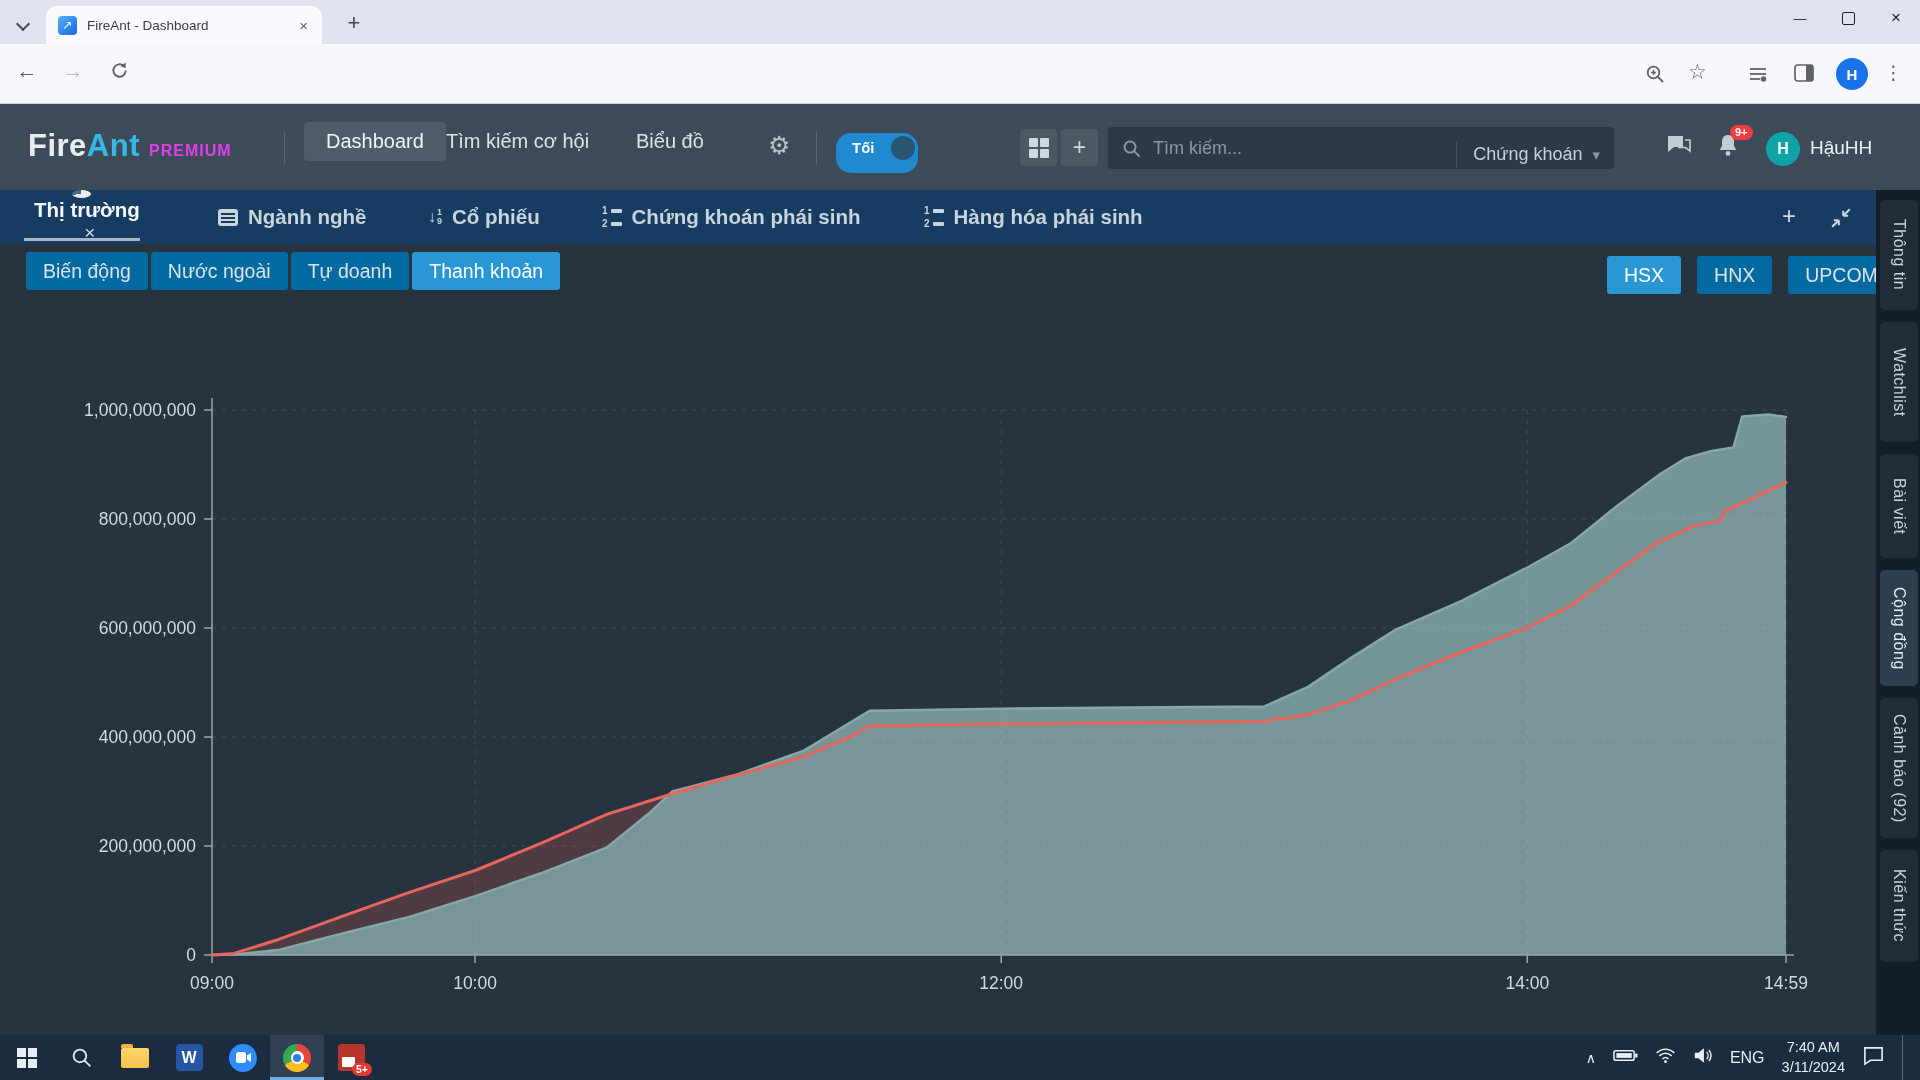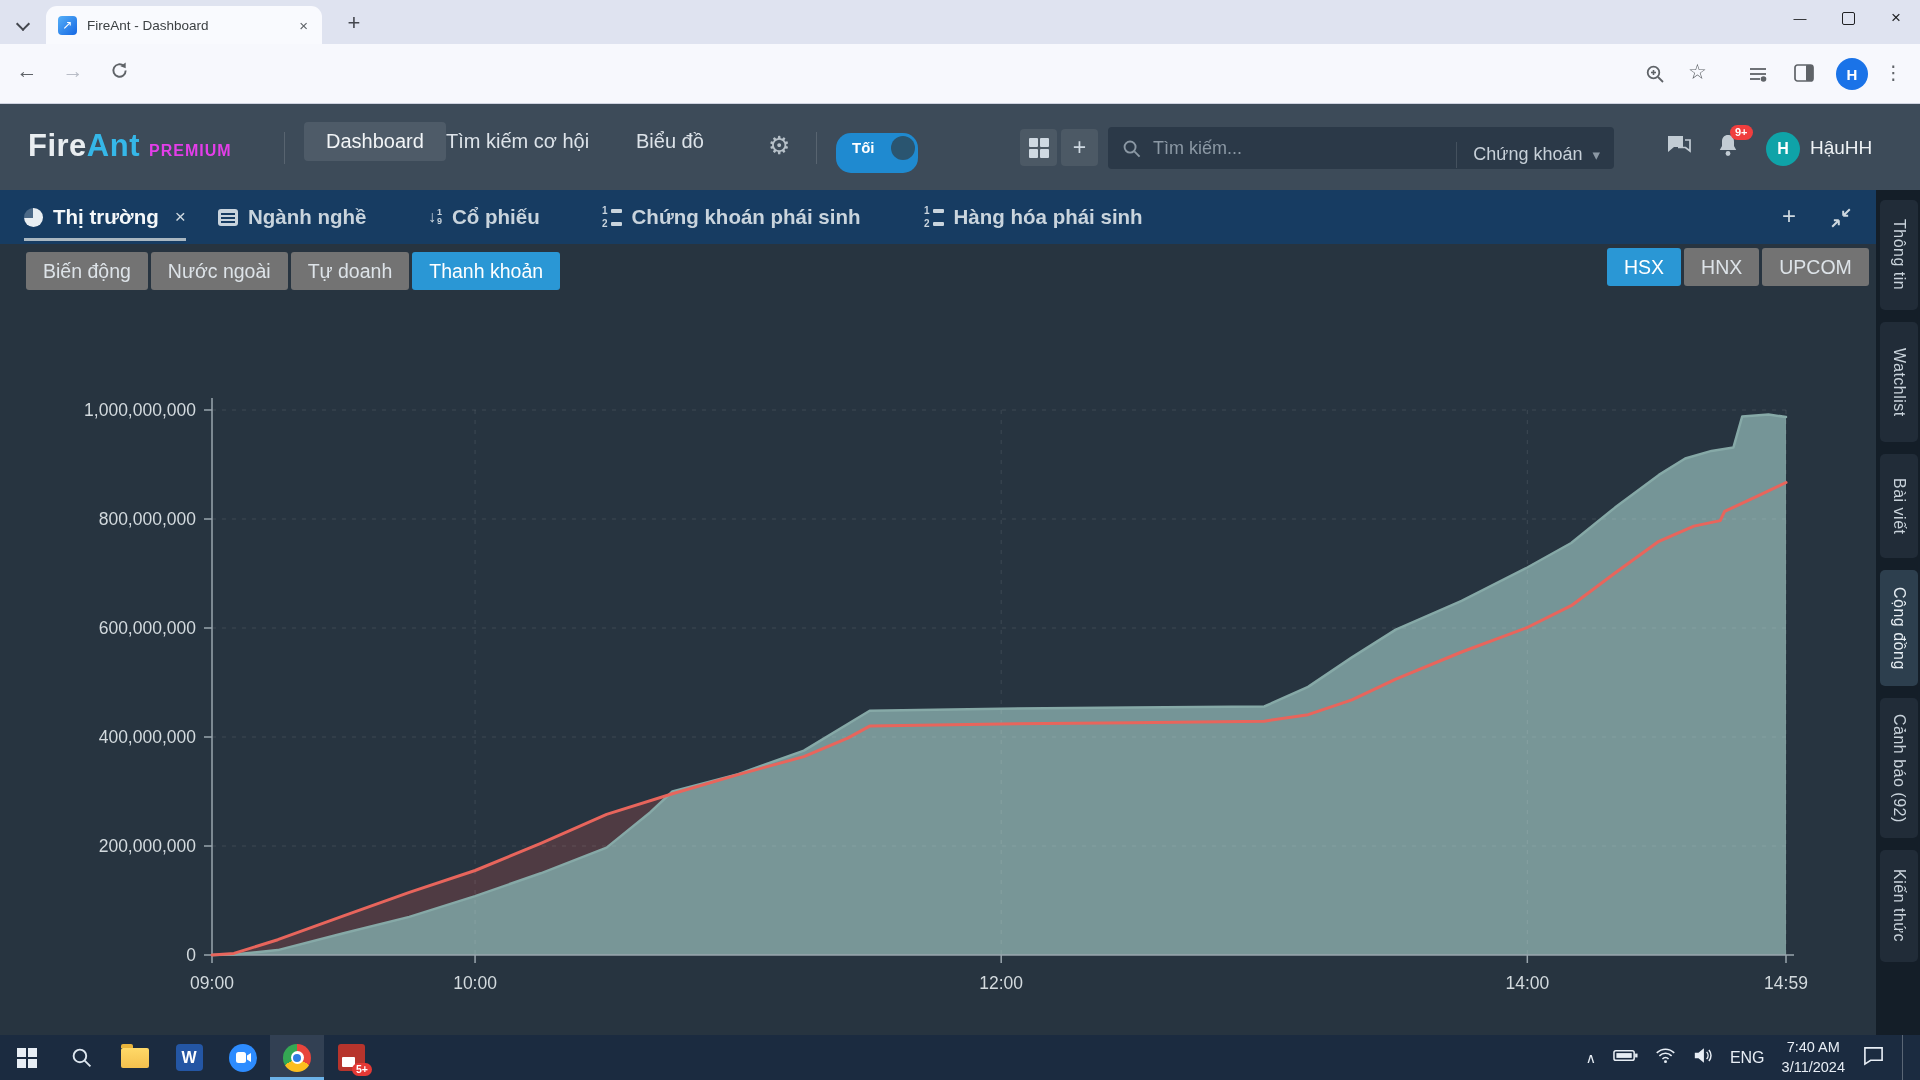--- a/index.html
+++ b/index.html
@@ -70,24 +70,24 @@
   .list-ic{width:20px;height:17px;border-radius:3px;background:#c9d4dd;position:relative;}
   .list-ic::before{content:"";position:absolute;left:3px;right:3px;top:4px;height:2px;background:#173c62;box-shadow:0 4px 0 #173c62, 0 8px 0 #173c62;}
   .sort-ic{display:flex;align-items:center;font-weight:bold;}
   .sort-ic .arr{font-size:16px;} .sort-ic .nums{display:flex;flex-direction:column;font-size:9px;line-height:9px;margin-left:1px;}
   .numlist-ic{display:flex;flex-direction:column;gap:3px;}
   .numlist-ic .row{display:flex;align-items:center;gap:3px;font-size:10px;line-height:10px;font-weight:bold;}
   .numlist-ic .bar{width:11px;height:4px;background:#c9d4dd;border-radius:1px;}
   .row-ic{position:absolute;top:14px;color:#cfd9e0;font-size:24px;line-height:24px;}
   
   .filters{position:absolute;top:252px;left:26px;display:flex;gap:3px;}
-  .fbtn{height:38px;display:flex;align-items:center;padding:0 17px;background:#737373;color:#dde3e8;
+  .fbtn{height:38px;display:flex;align-items:center;padding:0 17px;background:#0369a1;color:#dde3e8;
         font-size:19.5px;border-radius:3px;}
   .fbtn.active{background:#2a97d5;color:#fff;}
-  .exchanges{position:absolute;top:248px;left:1607px;display:flex;gap:3px;}
+  .exchanges{position:absolute;top:256px;left:1607px;display:flex;gap:16px;}
   
   .legend{position:absolute;top:332px;left:0;width:1876px;display:flex;justify-content:center;gap:44px;}
   .legend-item{display:flex;align-items:center;gap:10px;}
   .legend-marker{position:relative;width:36px;height:14px;}
   .legend-line{position:absolute;left:0;right:0;top:5.5px;height:3px;border-radius:2px;}
   .legend-dot{position:absolute;left:11px;top:0;width:14px;height:14px;border-radius:50%;}
   .legend-label{font-size:17.5px;color:#dfe5ea;}
   
   #main-chart{position:absolute;top:380px;left:0;}
   
@@ -227,21 +227,21 @@
           <path d="M12 2c-3.6 0-6 2.6-6 6.5V13l-2.2 4h16.4L18 13V8.5C18 4.6 15.6 2 12 2z" fill="currentColor"></path>
           <circle cx="12" cy="20.5" r="2.4" fill="currentColor"></circle>
         </svg>
       <span class="badge" style="left:14px;top:-8px;">9+</span>
     </div>
     <div class="fa-avatar">H</div>
     <div class="fa-user">HậuHH</div>
   </div>
 
   <div class="wtab-row">
-    <div class="wtab active" style="left:24px;">
+    <div class="wtab active" style="left:24px;flex-direction:column;">
       <span class="pie-ic"></span>
       <span class="lbl">Thị trường</span>
       <span class="closex">×</span>
     </div>
     <div class="wtab" style="left:218px;">
       <span class="list-ic"></span>
       <span class="lbl">Ngành nghề</span>
     </div>
     <div class="wtab" style="left:428px;">
       <span class="sort-ic">

